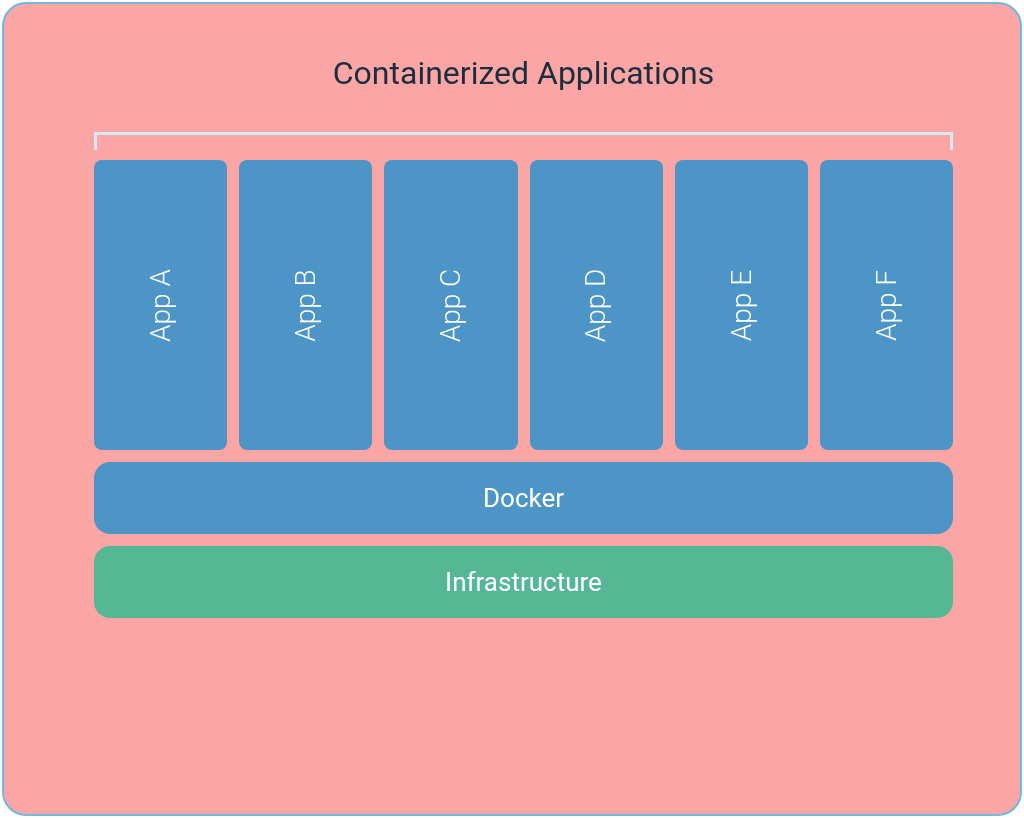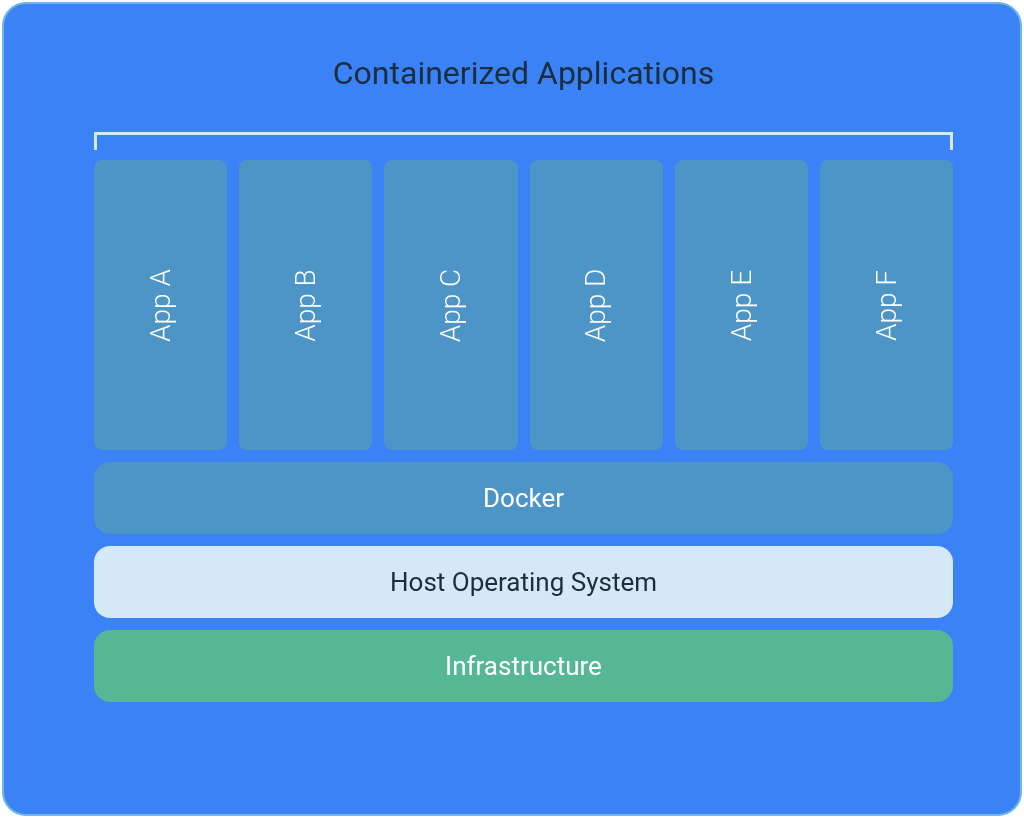--- a/index.html
+++ b/index.html
@@ -14,21 +14,21 @@
       height: 818px;
       display: flex;
       align-items: center;
       justify-content: center;
     }
     .container {
       width: 1020px;
       height: 814px;
       border: 2px solid #6db9e0;
       border-radius: 24px;
-      background: #3b82f6;
+      background: #fca5a5;
       padding: 50px 67px 50px 90px;
       display: flex;
       flex-direction: column;
     }
     .title {
       text-align: center;
       font-size: 32px;
       font-weight: 400;
       color: #1a2e3f;
       margin-bottom: 40px;
@@ -111,20 +111,17 @@
     </div>
     <div class="app-box">
       <span class="app-label">App F</span>
     </div>
   </div>
 
   <div class="layer docker-layer">
     <span>Docker</span>
   </div>
 
-  <div class="layer host-layer">
-    <span>Host Operating System</span>
-  </div>
 
   <div class="layer infra-layer">
     <span>Infrastructure</span>
   </div>
 </div>
 
 </body></html>

